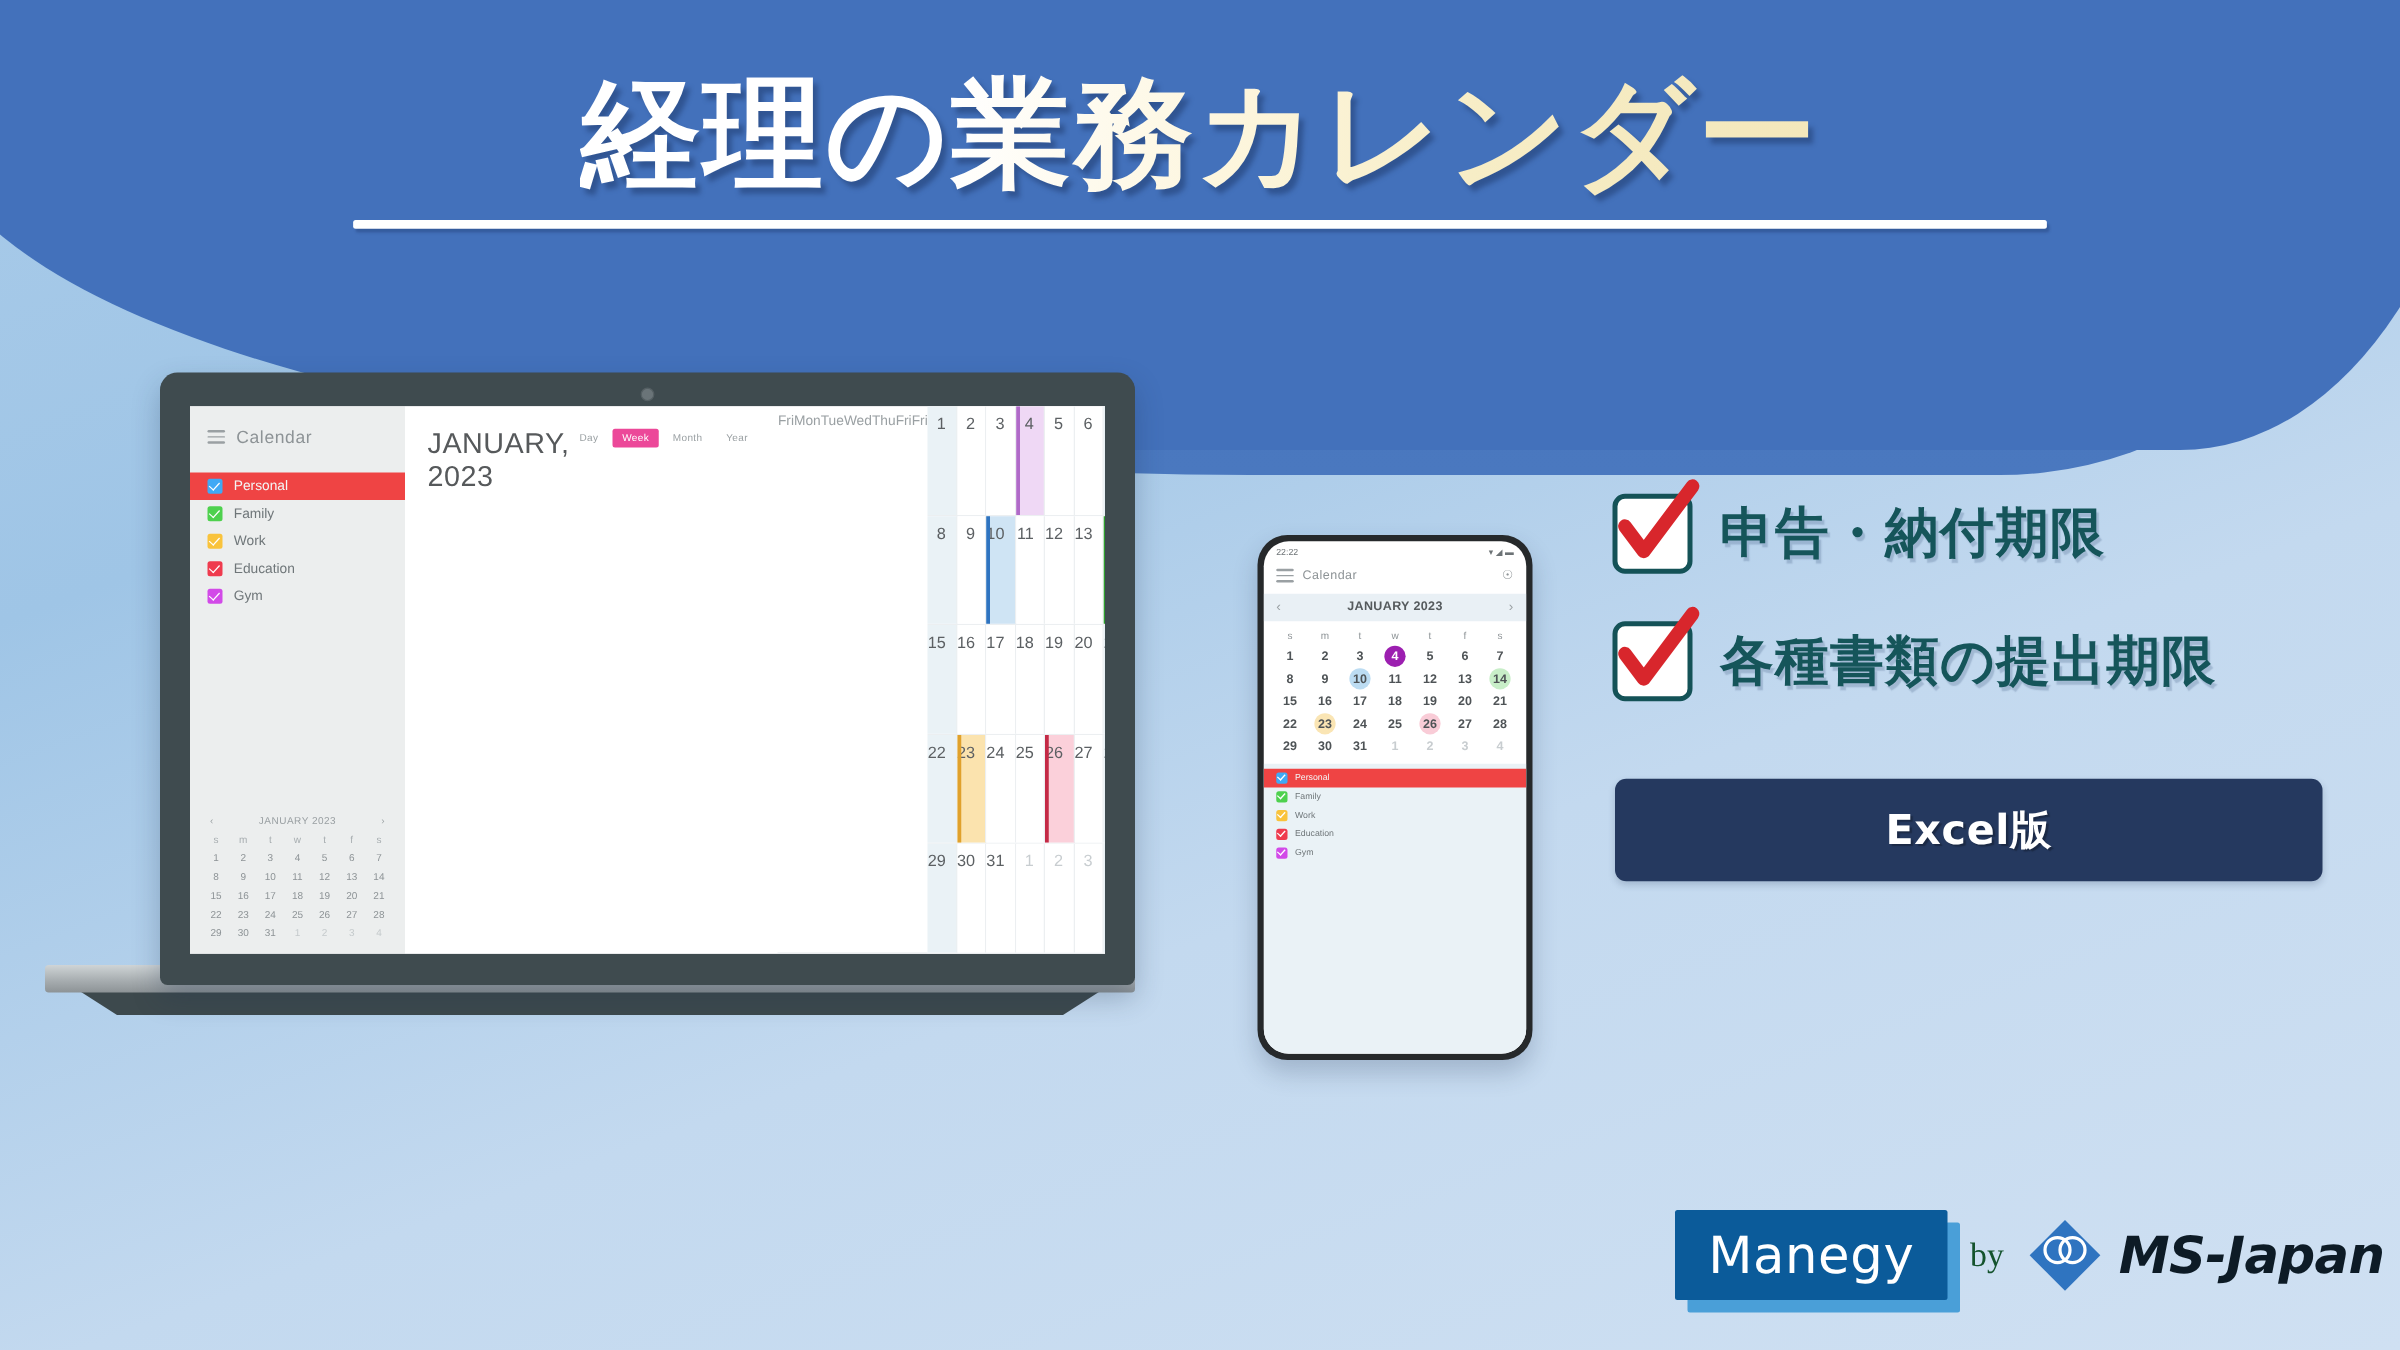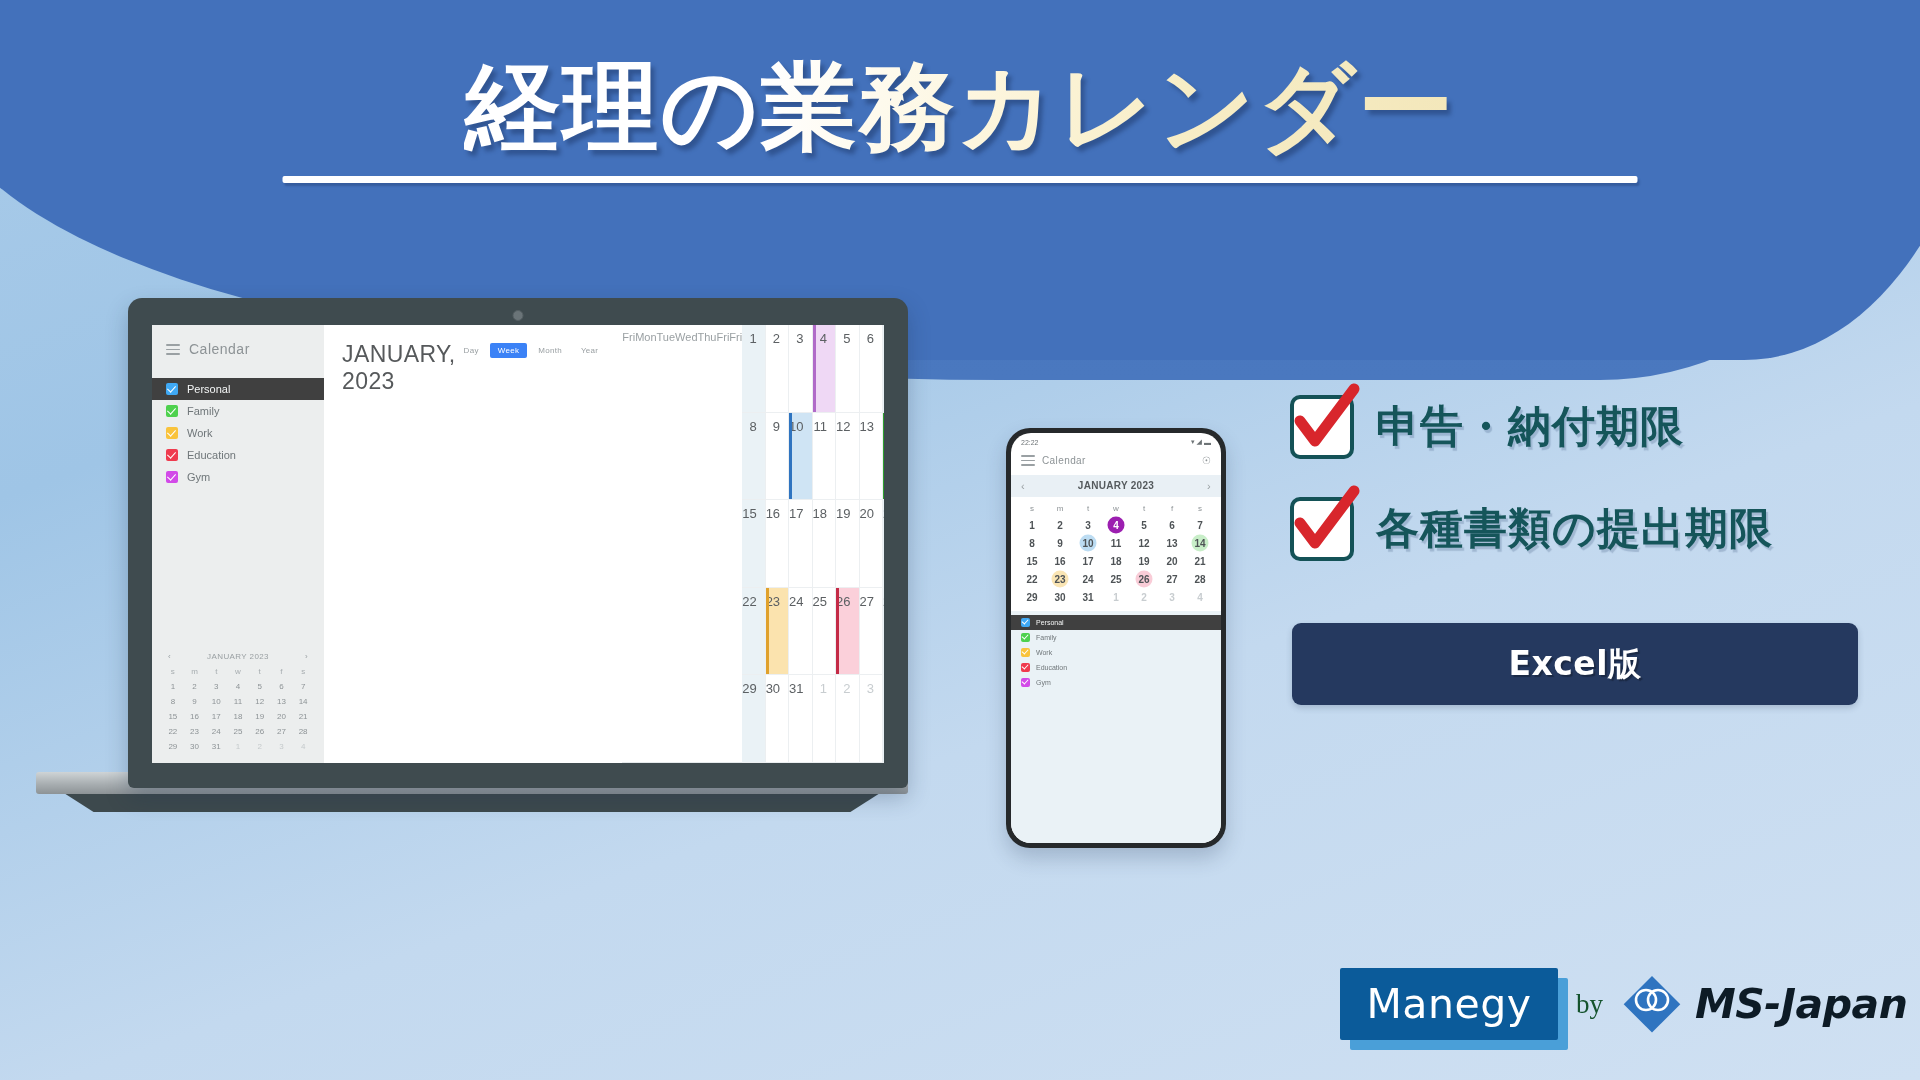--- a/index.html
+++ b/index.html
@@ -74,39 +74,39 @@
     width:108px;height:10px;background:#b9bfc2;border-radius:0 0 6px 6px;}
 
   
   .cal-side{width:172px;background:#eceeee;flex:0 0 172px;padding:0;position:relative;}
   .cal-side-head{display:flex;align-items:center;gap:9px;padding:16px 0 16px 14px;}
   .hamburger{display:inline-block;width:14px;}
   .hamburger span{display:block;height:1.5px;background:#9aa0a3;margin:3px 0;border-radius:1px;}
   .cal-side-title{font-size:14px;color:#8d9396;letter-spacing:.5px;}
   .legend{margin-top:4px;}
   .legend-row{display:flex;align-items:center;gap:9px;padding:5px 10px 5px 14px;font-size:11px;color:#6f7679;}
-  .legend-row.sel{background:#404040;color:#f4f6f6;text-align:right;}
+  .legend-row.sel{background:#ef4444;color:#f4f6f6;text-align:right;}
   .legend-box{width:12px;height:12px;border-radius:2px;flex:0 0 12px;position:relative;}
   .legend-box::after{content:"";position:absolute;left:3px;top:1px;width:4px;height:7px;
     border:solid #fff;border-width:0 1.6px 1.6px 0;transform:rotate(42deg);}
   .mini{position:absolute;left:10px;bottom:12px;width:152px;}
   .mini-head{display:flex;align-items:center;justify-content:space-between;
     font-size:8px;color:#9aa0a3;padding:0 6px 6px 6px;letter-spacing:.4px;}
   .mini-grid{display:grid;grid-template-columns:repeat(7,1fr);row-gap:6px;
     font-size:8px;color:#8d9396;text-align:center;}
   .mini-grid .dow{color:#a7adb0;}
   .mini-grid .mut{color:#c5cacc;}
 
   
   .cal-main{flex:1;background:#fff;display:flex;flex-direction:row;}
   .cal-top{display:flex;align-items:flex-start;justify-content:space-between;padding:16px 16px 6px 18px;}
   .cal-month{font-size:23px;color:#56595b;letter-spacing:.4px;}
   .view-tabs{display:flex;gap:3px;margin-top:2px;}
   .view-tab{font-size:8px;color:#9aa0a3;padding:3px 8px;border-radius:2px;letter-spacing:.3px;}
-  .view-tab.on{background:#3b82f6;color:#fff;}
+  .view-tab.on{background:#ec4899;color:#fff;}
   .dow-row{display:grid;grid-template-columns:repeat(7,1fr);border-bottom:1px solid #e6eaec;}
   .dow-row div{text-align:center;font-size:11px;color:#9aa0a3;padding:6px 0 8px;}
   .weeks{flex:1;display:grid;grid-template-rows:repeat(5,1fr);}
   .wk{display:grid;grid-template-columns:repeat(7,1fr);border-bottom:1px solid #eceff1;}
   .cell{position:relative;border-right:1px solid #eceff1;padding:6px 8px 0 0;text-align:right;
     font-size:13px;color:#5c6063;background:#fff;}
   .cell.we{background:#eaf2f6;}
   .cell.mut{color:#c8cdd0;}
   .cell .bar{position:absolute;left:0;top:0;bottom:0;width:3px;}
 

